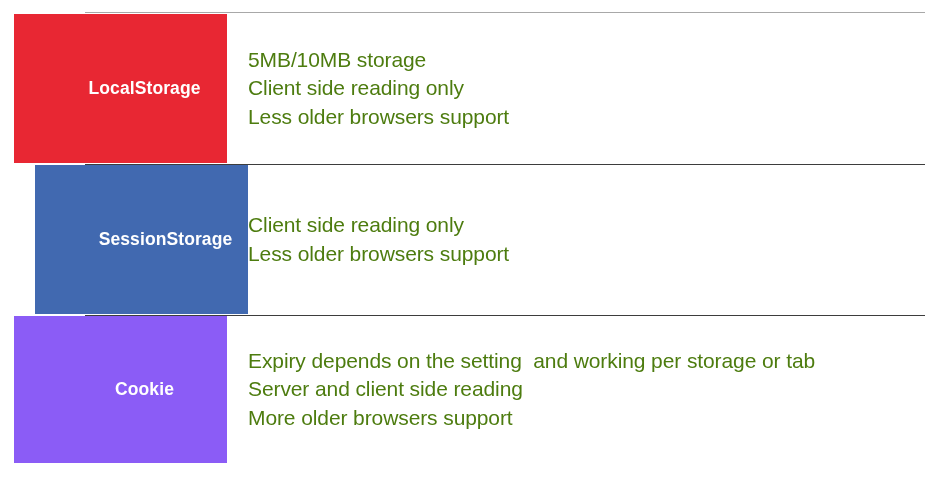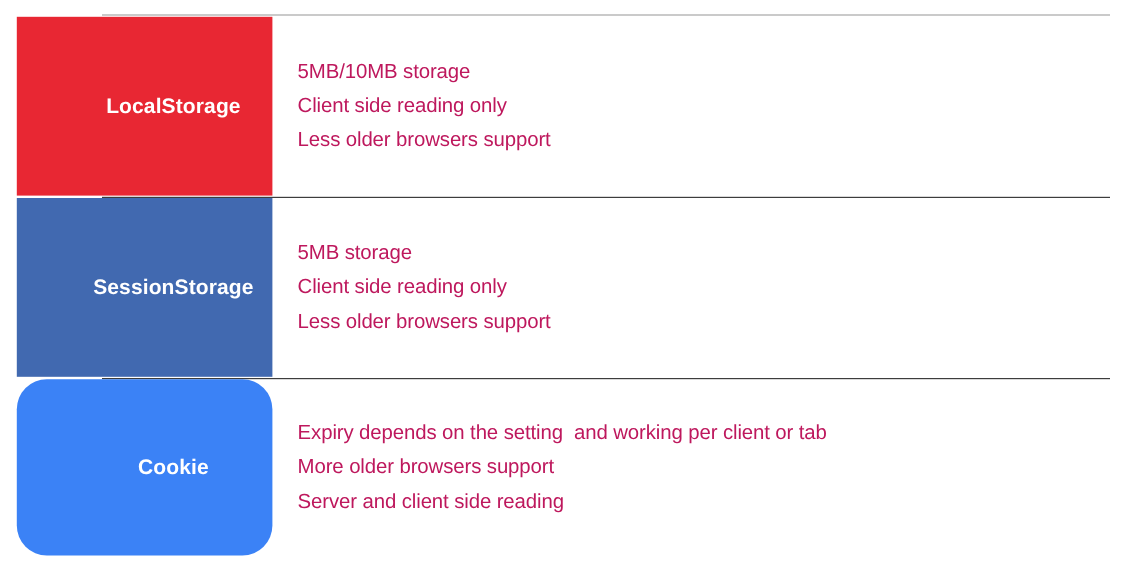--- a/index.html
+++ b/index.html
@@ -78,22 +78,22 @@
     height: 100%;
     display: flex;
     flex-direction: column;
     justify-content: center;
   }
   .desc-cell .desc-lines {
     display: block;
   }
   .desc-line {
     display: block;
-    color: #be185d;
-    font-size: 17px;
+    color: #4d7c0f;
+    font-size: 21px;
     line-height: 28.5px;
     font-stretch: condensed;
     white-space: pre;
     letter-spacing: -0.1px;
   }
 </style>
 </head>
 <body>
 
 <div id="comparison-table">
@@ -109,40 +109,39 @@
         <span class="desc-line">5MB/10MB storage</span>
         <span class="desc-line">Client side reading only</span>
         <span class="desc-line">Less older browsers support</span>
       </div>
     </div>
   </div>
 
   <div class="rule sep-1"></div>
 
   <div class="row row-session">
-    <div class="label-cell" style="background: rgb(65, 105, 176);">
+    <div class="label-cell" style="background: rgb(65, 105, 176); margin-left: 21px;">
       <span class="label-text">SessionStorage</span>
     </div>
     <div class="desc-cell">
       <div class="desc-lines">
-        <span class="desc-line">5MB storage</span>
         <span class="desc-line">Client side reading only</span>
         <span class="desc-line">Less older browsers support</span>
       </div>
     </div>
   </div>
 
   <div class="rule sep-2"></div>
 
   <div class="row row-cookie">
-    <div class="label-cell" style="background: #3b82f6; border-radius: 25px;">
+    <div class="label-cell" style="background: #8b5cf6;">
       <span class="label-text">Cookie</span>
     </div>
     <div class="desc-cell">
       <div class="desc-lines">
-        <span class="desc-line">Expiry depends on the setting  and working per client or tab</span>
+        <span class="desc-line">Expiry depends on the setting  and working per storage or tab</span>
+        <span class="desc-line">Server and client side reading</span>
         <span class="desc-line">More older browsers support</span>
-        <span class="desc-line">Server and client side reading</span>
       </div>
     </div>
   </div>
 
 </div>
 
 </body></html>

